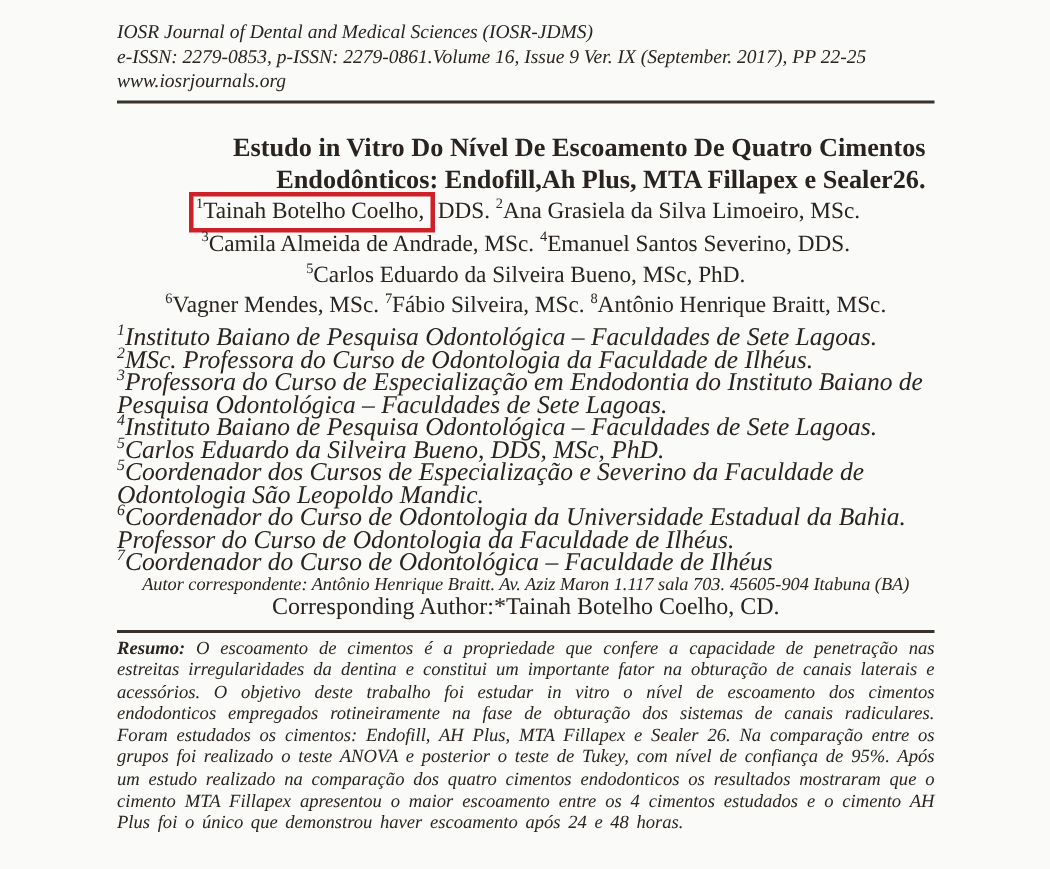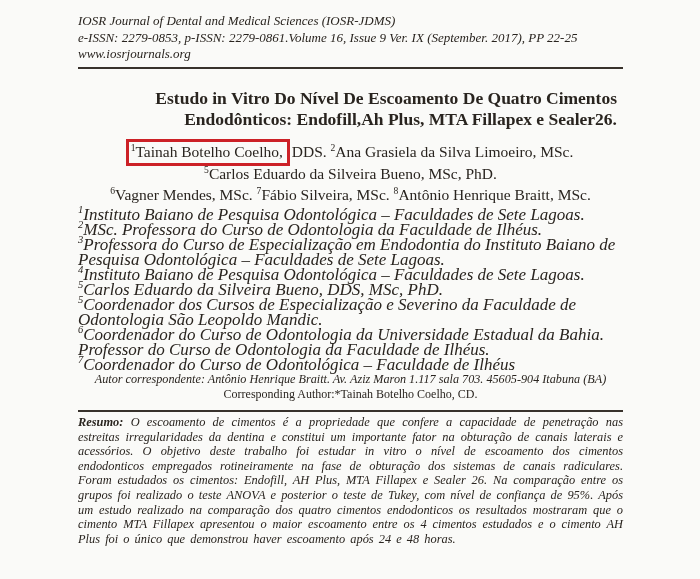--- a/index.html
+++ b/index.html
@@ -37,21 +37,20 @@
   
   .title {
     font-weight: bold;
     font-size: 17.5px;
     line-height: 21.5px;
     text-align: right;
     margin: 19px 6px 0 6px;
   }
   
   .authors {
-    margin-top: 11px;
   }
   .author-line {
     text-align: center;
     font-size: 15.5px;
     line-height: 20.5px;
   }
   sup {
     font-size: 62%;
     line-height: 0;
   }
@@ -77,21 +76,21 @@
   }
   .corr-line1 {
     margin: 0;
     font-style: italic;
     font-size: 12.2px;
     line-height: 15px;
     white-space: nowrap;
   }
   .corr-line2 {
     margin: 0;
-    font-size: 12px;
+    font-size: 16px;
     line-height: 15px;
   }
   .rule2 {
     border: none;
     border-top: 2px solid #38322c;
     margin: 8px 0 0 0;
   }
   
   .abstract {
     margin-top: 3px;
@@ -115,20 +114,21 @@
     <p>e-ISSN: 2279-0853, p-ISSN: 2279-0861.Volume 16, Issue 9 Ver. IX (September. 2017), PP 22-25</p>
     <p>www.iosrjournals.org</p>
   </div>
 
   <hr class="rule">
 
   <h1 class="title">Estudo in Vitro Do Nível De Escoamento De Quatro Cimentos Endodônticos: Endofill,Ah Plus, MTA Fillapex e Sealer26.</h1>
 
   <div class="authors">
       <div class="author-line"><span class="red-box"><sup>1</sup><span>Tainah Botelho Coelho,</span></span><span> DDS. </span><sup>2</sup><span>Ana Grasiela da Silva Limoeiro, MSc.</span></div>
+      <div class="author-line"><sup>3</sup><span>Camila Almeida de Andrade, MSc. </span><sup>4</sup><span>Emanuel Santos Severino, DDS.</span></div>
       <div class="author-line"><sup>5</sup><span>Carlos Eduardo da Silveira Bueno, MSc, PhD.</span></div>
       <div class="author-line"><sup>6</sup><span>Vagner Mendes, MSc. </span><sup>7</sup><span>Fábio Silveira, MSc. </span><sup>8</sup><span>Antônio Henrique Braitt,  MSc.</span></div>
     </div>
 
   <div class="affils">
       <div class="affil-line"><sup>1</sup><span>Instituto Baiano de Pesquisa Odontológica – Faculdades de Sete Lagoas.</span></div>
       <div class="affil-line"><sup>2</sup><span>MSc. Professora do Curso de Odontologia da Faculdade de Ilhéus.</span></div>
       <div class="affil-line"><sup>3</sup><span>Professora do Curso de Especialização em Endodontia do Instituto Baiano de Pesquisa Odontológica – Faculdades de Sete Lagoas.</span></div>
       <div class="affil-line"><sup>4</sup><span>Instituto Baiano de Pesquisa Odontológica – Faculdades de Sete Lagoas.</span></div>
       <div class="affil-line"><sup>5</sup><span>Carlos Eduardo da Silveira Bueno, DDS, MSc, PhD.</span></div>

